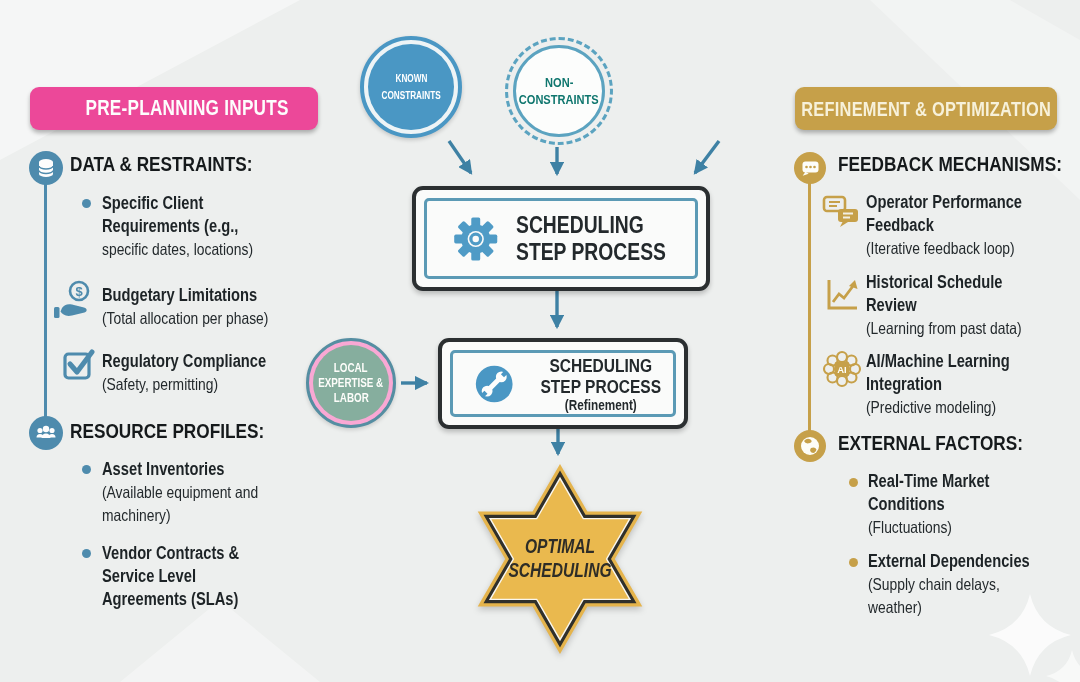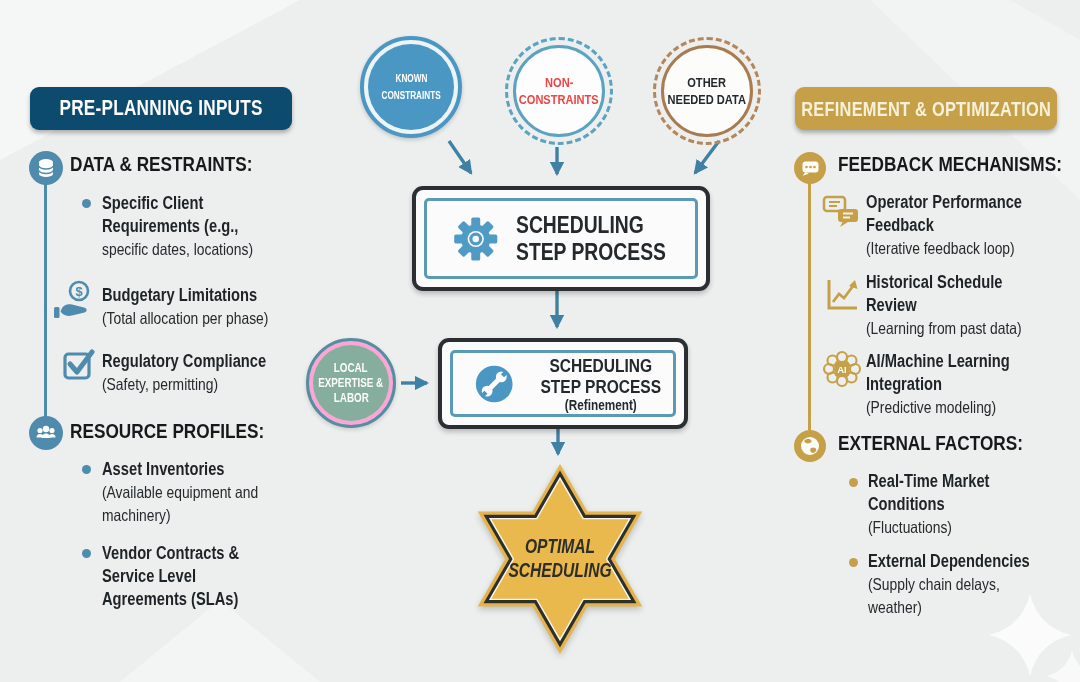--- a/index.html
+++ b/index.html
@@ -9,21 +9,21 @@
     font-family:"Liberation Sans", sans-serif;
     color:#1e2427;
   }
   .abs{position:absolute;}
   
   .cond{transform:scaleX(0.84); transform-origin:0 0;}
   .cond-c{display:inline-block; transform:scaleX(0.8); transform-origin:50% 50%; white-space:nowrap;}
   
   .hdr{height:43px; width:262px; border-radius:9px; display:flex; align-items:center; justify-content:center;
        box-shadow:0 3px 4px rgba(0,0,0,.28); z-index:3;}
-  .hdr-blue{background:#0c4a6e;}
+  .hdr-blue{background:#ec4899;padding-left:26px;}
   .hdr-gold{background:#c6a049;}
   .hdr-blue span{color:#fdfdfd; font-weight:bold; font-size:21.5px; letter-spacing:.3px;}
   .hdr-gold span{color:#f7f1da; font-weight:bold; font-size:20.5px; letter-spacing:.3px;}
   
   .sec-title{font-size:20.5px; font-weight:bold; color:#15191b; white-space:nowrap; z-index:2;}
   .tblock{z-index:2;}
   .bl{font-size:17.5px; font-weight:bold; line-height:23px; white-space:nowrap; color:#1d2326;}
   .nl{font-size:16.5px; font-weight:normal; line-height:23px; white-space:nowrap; color:#23292c;}
   .dot{width:9px; height:9px; border-radius:50%; z-index:2;}
   .dot-blue{background:#4e8bad;}
@@ -38,21 +38,21 @@
   .flow-circle{border-radius:50%; display:flex; align-items:center; justify-content:center; z-index:2;}
   .fc-label{display:flex; flex-direction:column; align-items:center; justify-content:center;
             font-weight:bold; text-align:center;}
   .fc-label span{display:block; transform:scaleX(0.82); transform-origin:50% 50%; white-space:nowrap;}
   .c1-outer{border:4px solid #4a97c4; padding:4px; background:#eef4f6; box-shadow:0 2px 4px rgba(0,0,0,.18);}
   .c1-inner{width:86px; height:86px; border-radius:50%; background:#4a97c4; display:flex; align-items:center; justify-content:center;}
   .c1-inner .fc-label{color:#fff; font-size:10px; line-height:17px;}
   .c2-outer{border:3px dashed #5ba3c0; padding:5px; background:transparent;}
   .c2-inner{width:86px; height:86px; border-radius:50%; background:#fcfdfc; border:3px solid #5ba3c0;
             display:flex; align-items:center; justify-content:center;}
-  .c2-inner .fc-label{color:#ef4444; font-size:13.5px; line-height:17px;}
+  .c2-inner .fc-label{color:#0f766e; font-size:13.5px; line-height:17px;}
   .c3-outer{border:3px dashed #b3875c; padding:5px;}
   .c3-inner{width:86px; height:86px; border-radius:50%; background:#fcfcfb; border:3px solid #a87c50;
             display:flex; align-items:center; justify-content:center;}
   .c3-inner .fc-label{color:#23292c; font-size:13.5px; line-height:17px;}
   .local-outer{border:3px solid #558ea2; padding:4px; background:#f9a8d4; box-shadow:0 2px 4px rgba(0,0,0,.15);}
   .local-inner{width:76px; height:76px; border-radius:50%; background:#86ae9e; display:flex; align-items:center; justify-content:center;}
   .local-inner .fc-label{color:#fdfdfa; font-size:12px; line-height:15px;}
   
   .pbox{background:#fafbfa; border:4px solid #2b2f31; border-radius:11px; box-shadow:0 3px 5px rgba(0,0,0,.22); z-index:2;}
   .pbox-inner{position:absolute; inset:8px; border:3px solid #5b9ab5; border-radius:5px;
@@ -280,28 +280,20 @@
         <span>KNOWN</span>
         <span>CONSTRAINTS</span>
       </div>
     </div>
   </div>
   <div class="abs flow-circle c2-outer" style="left:505px;top:37px;">
     <div class="c2-inner">
       <div class="fc-label">
         <span>NON-</span>
         <span>CONSTRAINTS</span>
-      </div>
-    </div>
-  </div>
-  <div class="abs flow-circle c3-outer" style="left:653px;top:37px;">
-    <div class="c3-inner">
-      <div class="fc-label">
-        <span>OTHER</span>
-        <span>NEEDED DATA</span>
       </div>
     </div>
   </div>
 
   <div class="abs pbox" style="left:412px;top:186px;width:290px;height:97px;">
     <div class="pbox-inner" style="padding-left:26px; gap:18px;">
       <svg width="56" height="56" viewBox="-28 -28 56 56">
         <g fill="#4f9bc6">
           <g>
             <rect x="-5.5" y="-26.5" width="11" height="12" rx="2"></rect>

